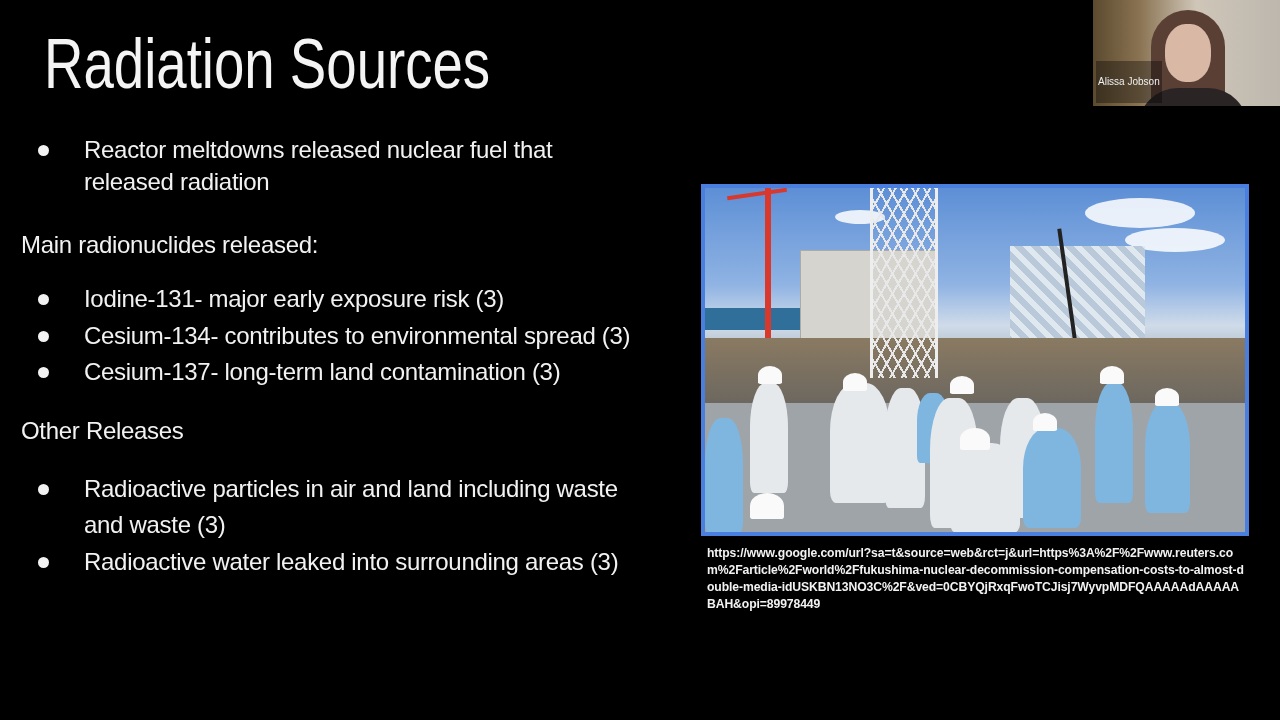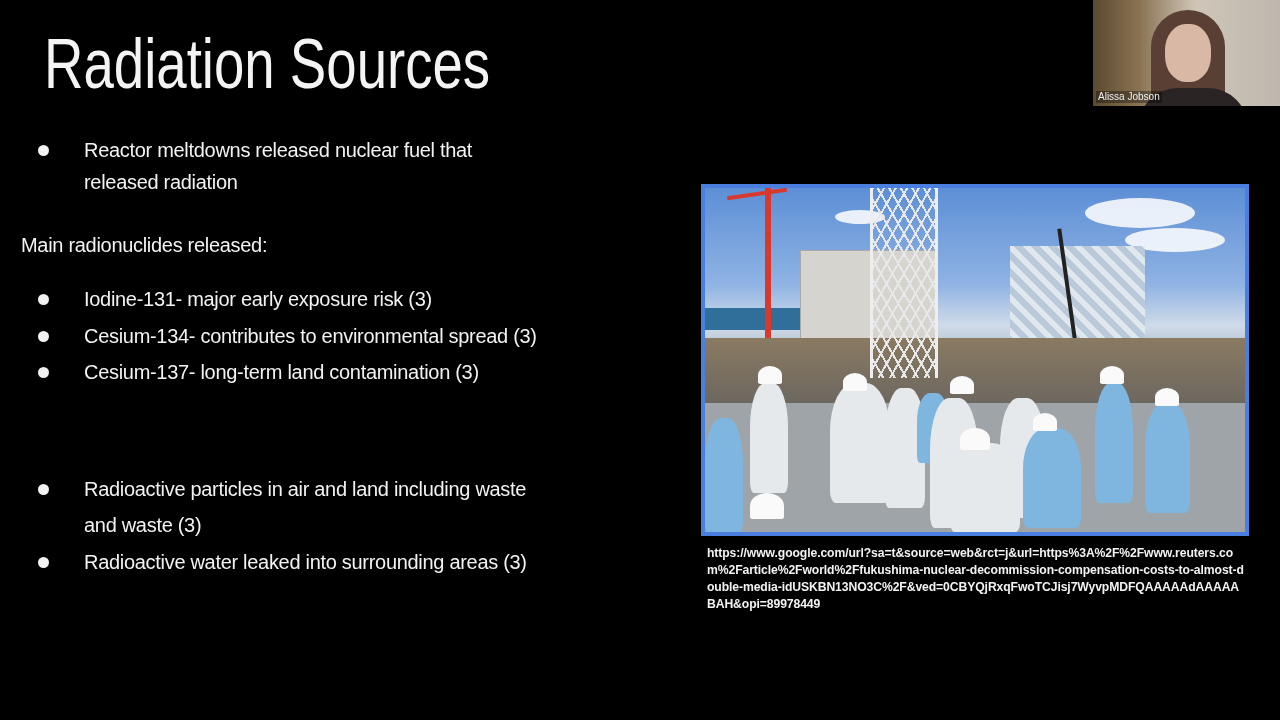--- a/index.html
+++ b/index.html
@@ -9,21 +9,21 @@
     font-family:"Liberation Sans", sans-serif;
   }
   .slide { position:absolute; left:0; top:0; width:1280px; height:520px; background:#000; }
   .title {
     position:absolute; left:44px; top:22px;
     font-family:"Liberation Sans Narrow","Liberation Sans", sans-serif;
     font-size:70px; line-height:84px; color:#f4f4f4;
     transform:scaleX(0.78); transform-origin:left top; letter-spacing:0px;
     font-weight:normal;
   }
-  .text { font-size:20px; line-height:32px; color:#f2f2f2; }
+  .text { font-size:24px; line-height:32px; color:#f2f2f2; }
   .bullet-row { position:absolute; left:0; }
   .bullet-dot {
     position:absolute; left:38px; width:11px; height:11px; border-radius:50%;
     background:#f2f2f2;
   }
   .bullet-text { position:absolute; left:84px; white-space:nowrap; letter-spacing:-0.3px; }
   .heading { position:absolute; left:21px; white-space:nowrap; letter-spacing:-0.3px; }
 
   .photo-frame {
     position:absolute; left:701px; top:184px; width:548px; height:352px;
@@ -66,21 +66,21 @@
     overflow:hidden;
   }
   .vt-face {
     position:absolute; left:55px; top:10px; width:80px; height:100px;
   }
   .vt-hair { position:absolute; left:3px; top:0; width:74px; height:100px; border-radius:40px 40px 10px 10px; background:#5a3f35; }
   .vt-skin { position:absolute; left:17px; top:14px; width:46px; height:58px; border-radius:45%; background:#d9b9a6; }
   .vt-body { position:absolute; left:-10px; top:78px; width:110px; height:40px; border-radius:40px 40px 0 0; background:#2a2424; }
   .vt-name {
     position:absolute; left:3px; bottom:3px; font-size:10px; line-height:12px;
-    color:#f0f0f0; background:rgba(0,0,0,0.35); padding:0 2px;
+    color:#f0f0f0; background:rgba(0,0,0,0.35); padding:15px 2px;
   }
 </style>
 </head>
 <body>
 
 <div class="slide">
 
   <div class="title">Radiation Sources</div>
 
   <div class="bullet-row text" style="top:134px;">
@@ -97,20 +97,21 @@
   </div>
   <div class="bullet-row text" style="top:320px;">
     <span class="bullet-dot" style="top:11px;"></span>
     <span class="bullet-text">Cesium-134- contributes to environmental spread (3)</span>
   </div>
   <div class="bullet-row text" style="top:356px;">
     <span class="bullet-dot" style="top:11px;"></span>
     <span class="bullet-text">Cesium-137- long-term land contamination (3)</span>
   </div>
 
+  <div class="heading text" style="top:415px;">Other Releases</div>
 
   <div class="bullet-row text" style="top:473px;">
     <span class="bullet-dot" style="top:11px;"></span>
     <span class="bullet-text" style="top:0;">Radioactive particles in air and land including waste</span>
     <span class="bullet-text" style="top:36px;">and waste (3)</span>
   </div>
   <div class="bullet-row text" style="top:546px;">
     <span class="bullet-dot" style="top:11px;"></span>
     <span class="bullet-text">Radioactive water leaked into surrounding areas (3)</span>
   </div>

